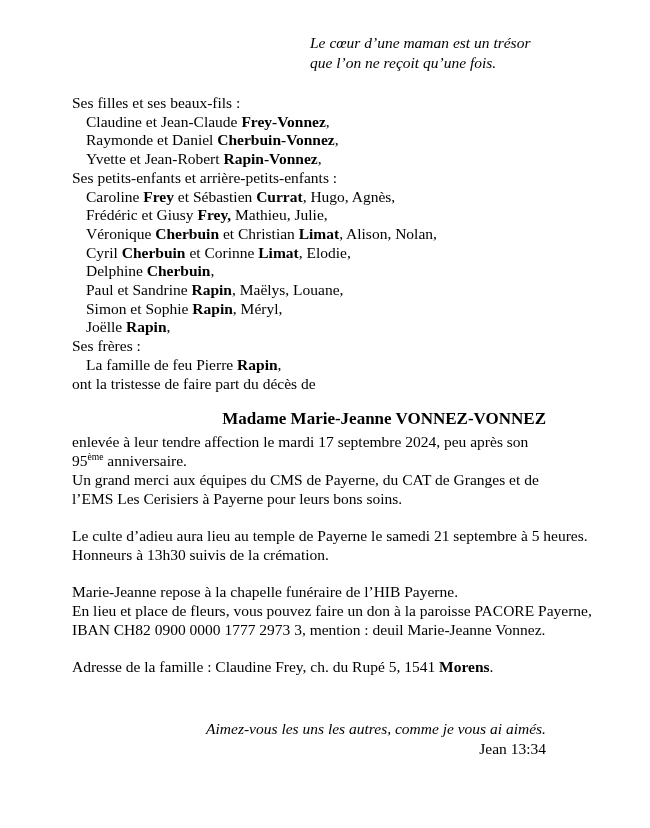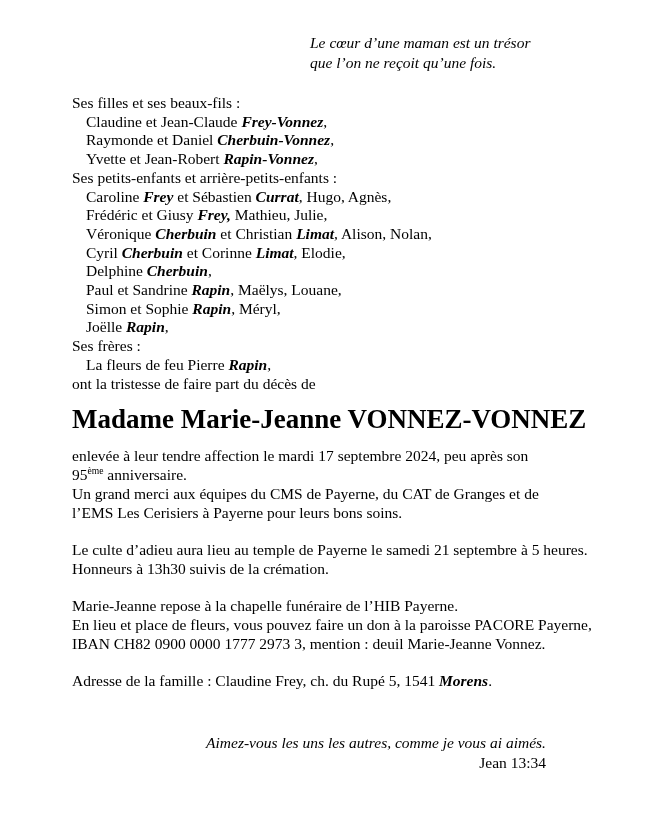--- a/index.html
+++ b/index.html
@@ -33,34 +33,32 @@
   }
   .family-list .line {
     line-height: 18.7px;
     white-space: nowrap;
   }
   .line.indent {
     padding-left: 14px;
   }
   .b {
     font-weight: bold;
-    font-style: italic;
   }
   .sup {
     vertical-align: super;
     font-size: 0.62em;
     line-height: 0;
   }
   .title {
-    text-align: left;
+    text-align: right;
     font-weight: bold;
-    font-size: 27px;
+    font-size: 17px;
     line-height: 26px;
     margin-top: 13px;
-    margin-bottom: 14px;
     white-space: nowrap;
   }
   .para {
     line-height: 19px;
     margin-top: 18px;
   }
   .para.first {
     margin-top: 0;
   }
   .para .line {
@@ -93,21 +91,21 @@
       <div class="line"><span>Ses petits-enfants et arrière-petits-enfants :</span></div>
       <div class="line indent"><span>Caroline </span><span class="b">Frey</span><span> et Sébastien </span><span class="b">Currat</span><span>, Hugo, Agnès,</span></div>
       <div class="line indent"><span>Frédéric et Giusy </span><span class="b">Frey,</span><span> Mathieu, Julie,</span></div>
       <div class="line indent"><span>Véronique </span><span class="b">Cherbuin</span><span> et Christian </span><span class="b">Limat</span><span>, Alison, Nolan,</span></div>
       <div class="line indent"><span>Cyril </span><span class="b">Cherbuin</span><span> et Corinne </span><span class="b">Limat</span><span>, Elodie,</span></div>
       <div class="line indent"><span>Delphine </span><span class="b">Cherbuin</span><span>,</span></div>
       <div class="line indent"><span>Paul et Sandrine </span><span class="b">Rapin</span><span>, Maëlys, Louane,</span></div>
       <div class="line indent"><span>Simon et Sophie </span><span class="b">Rapin</span><span>, Méryl,</span></div>
       <div class="line indent"><span>Joëlle </span><span class="b">Rapin</span><span>,</span></div>
       <div class="line"><span>Ses frères :</span></div>
-      <div class="line indent"><span>La fleurs de feu Pierre </span><span class="b">Rapin</span><span>,</span></div>
+      <div class="line indent"><span>La famille de feu Pierre </span><span class="b">Rapin</span><span>,</span></div>
       <div class="line"><span>ont la tristesse de faire part du décès de</span></div>
     </div>
 
   <div class="title">Madame Marie-Jeanne VONNEZ-VONNEZ</div>
 
   <div class="para first">
       <div class="line"><span>enlevée à leur tendre affection le mardi 17 septembre 2024, peu après son</span></div>
       <div class="line"><span>95</span><span class="sup">ème</span><span> anniversaire.</span></div>
       <div class="line"><span>Un grand merci aux équipes du CMS de Payerne, du CAT de Granges et de</span></div>
       <div class="line"><span>l’EMS Les Cerisiers à Payerne pour leurs bons soins.</span></div>

